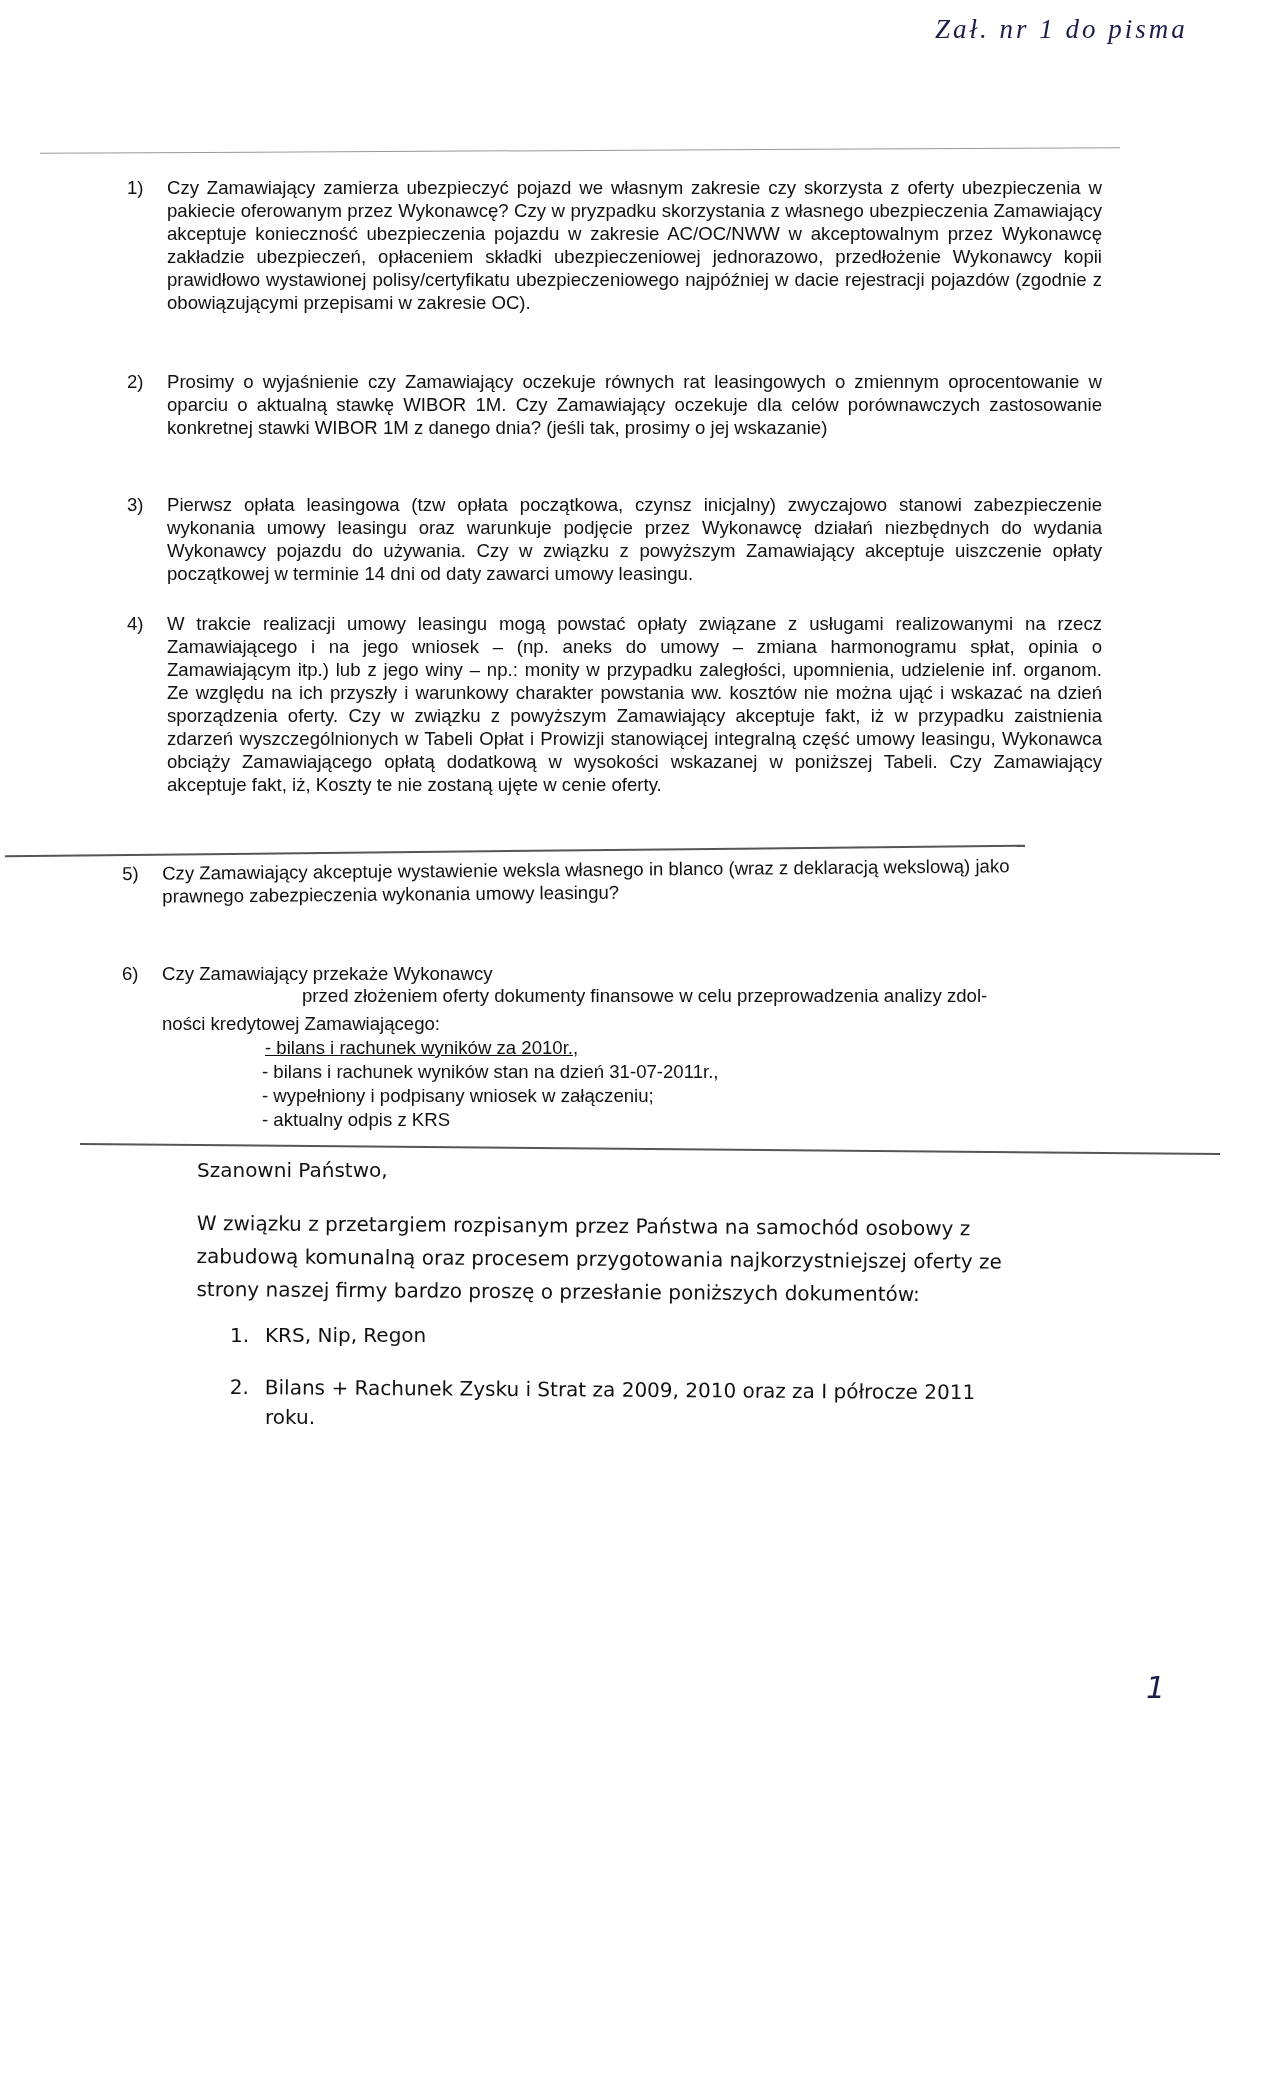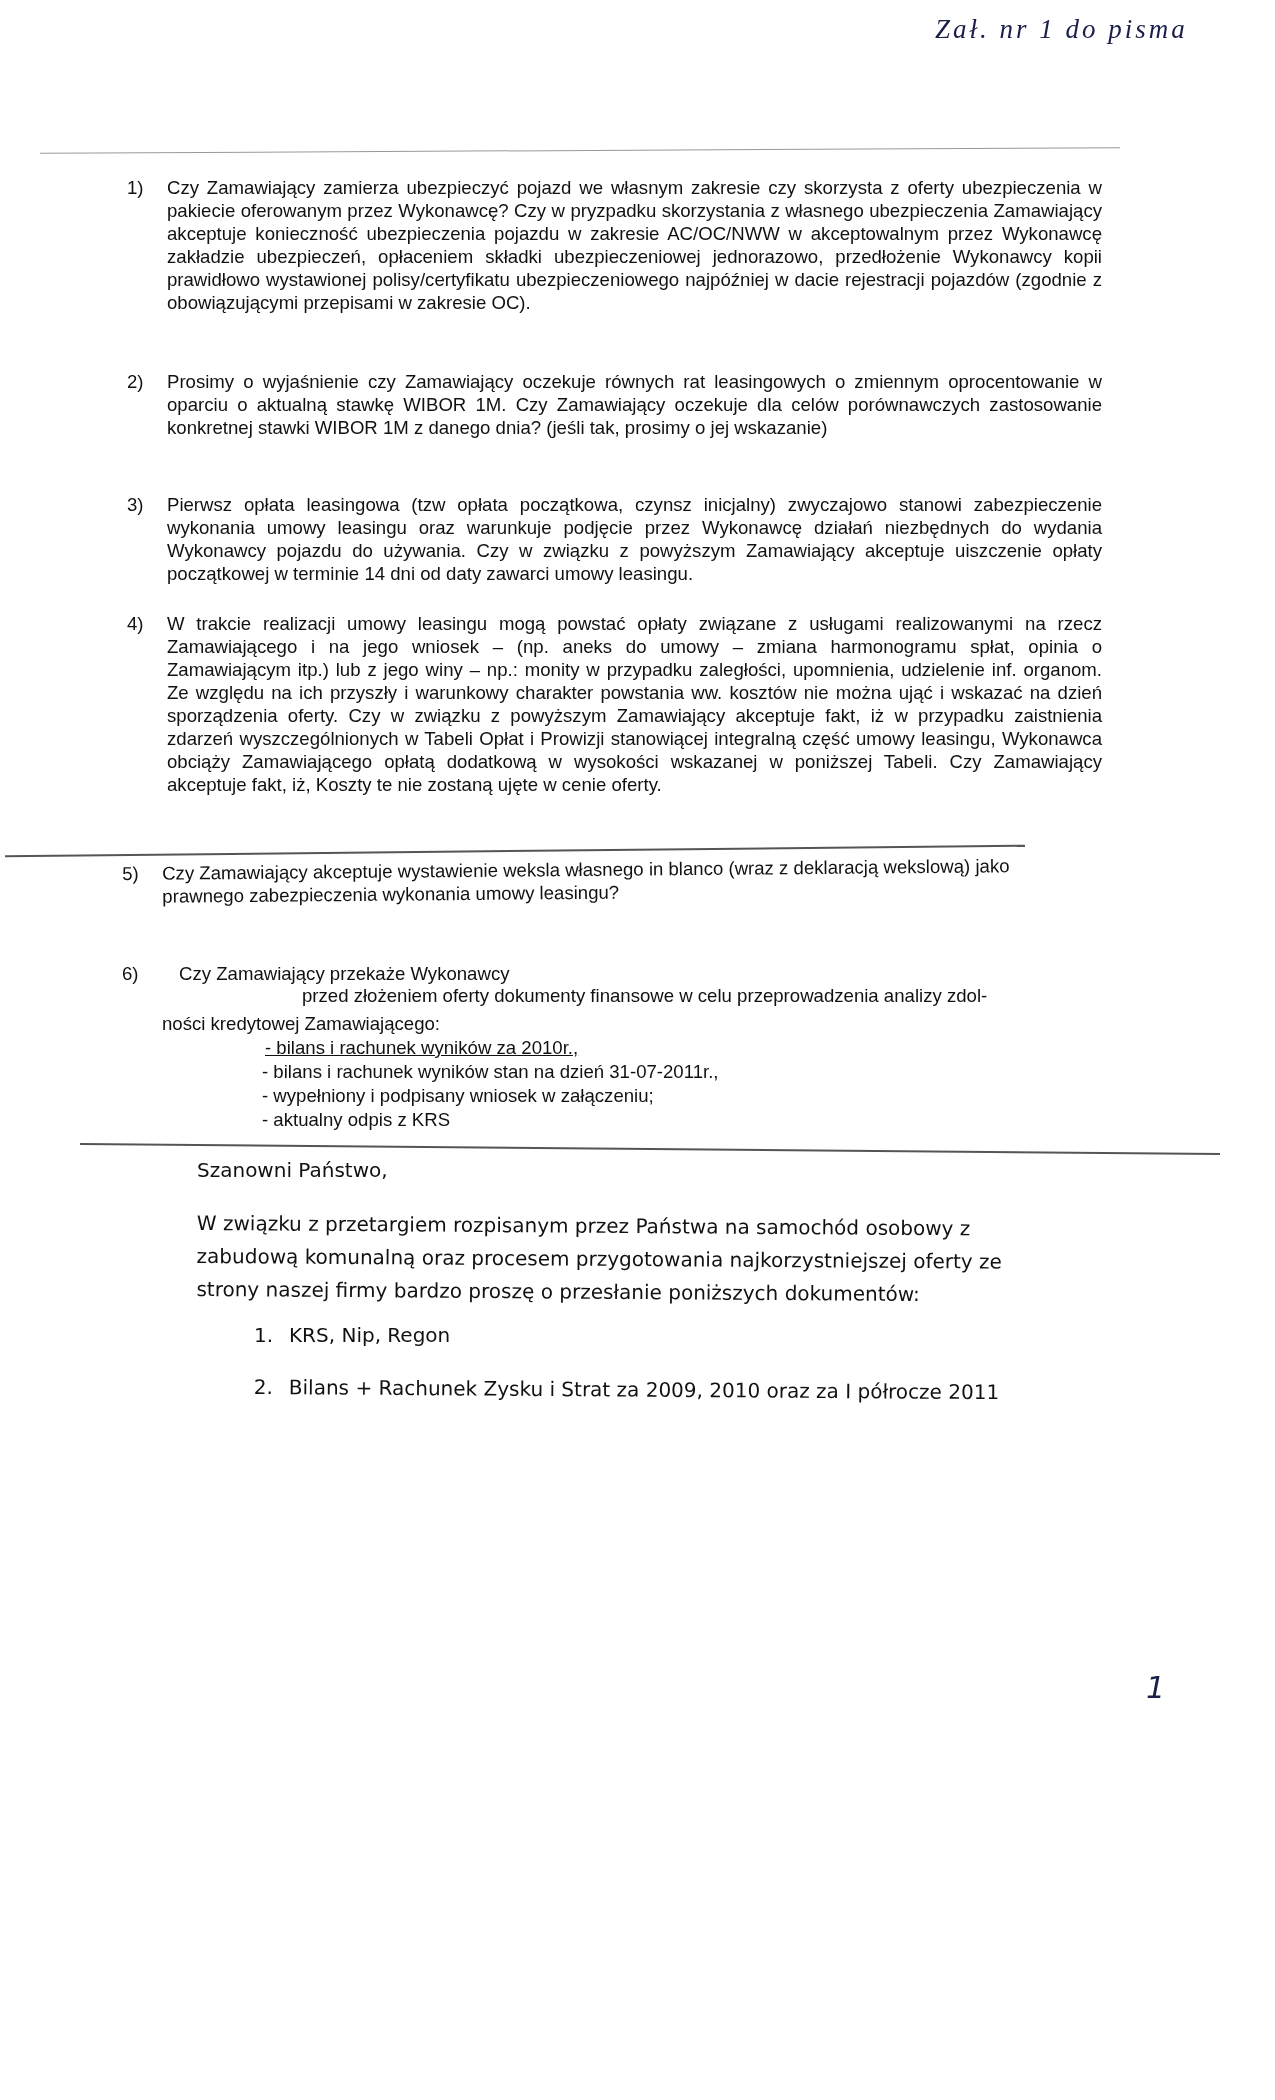--- a/index.html
+++ b/index.html
@@ -9,21 +9,21 @@
   .page-mark { left: 1146px; top: 1670px; font-size: 30px; }
   .rule { position: absolute; height: 0; border-top: 2px solid #555; }
   .rule.faint { border-top: 1px solid #999; }
   .q { position: absolute; left: 127px; width: 975px; font-size: 18.6px; line-height: 23px; text-align: justify; }
   .q .num { position: absolute; left: 0; top: 0; }
   .q .txt { margin-left: 40px; display: block; }
   .sub { position: absolute; font-size: 18.6px; line-height: 23px; }
   .bullet { position: absolute; left: 262px; font-size: 18.6px; line-height: 23px; }
   .letter { position: absolute; left: 197px; font-family: "DejaVu Sans", sans-serif; font-size: 20px; color: #111; }
   .letter.para { width: 820px; line-height: 33px; transform: rotate(0.4deg); transform-origin: left top; }
-  .letter-list { position: absolute; left: 230px; font-family: "DejaVu Sans", sans-serif; font-size: 20px; line-height: 30px; margin-left: 24px; }
+  .letter-list { position: absolute; left: 230px; font-family: "DejaVu Sans", sans-serif; font-size: 20px; line-height: 30px; }
   .letter-list .n { display: inline-block; width: 35px; }
 </style>
 </head>
 <body>
 
 <div class="hand header-note">Zał. nr 1 do pisma</div>
 
 <div class="rule faint" style="left:40px; top:150px; width:1080px; transform: rotate(-0.3deg);"></div>
 
 <div class="q" style="top:176px;">
@@ -48,21 +48,21 @@
 
 <div class="rule" style="left:5px; top:850px; width:1020px; transform: rotate(-0.6deg);"></div>
 
 <div class="q" style="top:862px; left:122px; width:960px; text-align:left; transform: rotate(-0.5deg); transform-origin:left top;">
   <span class="num">5)</span>
   <span class="txt">Czy Zamawiający akceptuje wystawienie weksla własnego in blanco (wraz z deklaracją wekslową) jako prawnego zabezpieczenia wykonania umowy leasingu?</span>
 </div>
 
 <div>
   <div class="sub" style="left:122px; top:962px;">6)</div>
-  <div class="sub" style="left:162px; top:962px;margin-left:17px;">Czy Zamawiający przekaże Wykonawcy</div>
+  <div class="sub" style="left:162px; top:962px;">Czy Zamawiający przekaże Wykonawcy</div>
   <div class="sub" style="left:302px; top:984px;">przed złożeniem oferty dokumenty finansowe w celu przeprowadzenia analizy zdol-</div>
   <div class="sub" style="left:162px; top:1012px;">ności kredytowej Zamawiającego:</div>
   <div class="bullet" style="top:1036px; left:265px;text-decoration:underline;">- bilans i rachunek wyników za 2010r.,</div>
   <div class="bullet" style="top:1060px;">- bilans i rachunek wyników stan na dzień 31-07-2011r.,</div>
   <div class="bullet" style="top:1084px;">- wypełniony i podpisany wniosek w załączeniu;</div>
   <div class="bullet" style="top:1108px;">- aktualny odpis z KRS</div>
 </div>
 
 <div class="rule" style="left:80px; top:1148px; width:1140px; transform: rotate(0.5deg);"></div>
 
@@ -70,15 +70,18 @@
 
 <div class="letter para" style="top:1207px;">W związku z przetargiem rozpisanym przez Państwa na samochód osobowy z zabudową komunalną oraz procesem przygotowania najkorzystniejszej oferty ze strony naszej firmy bardzo proszę o przesłanie poniższych dokumentów:</div>
 
 <div class="letter-list" style="top:1320px;">
   <div style="margin-bottom:22px;">
     <span class="n">1.</span><span>KRS, Nip, Regon</span>
   </div>
   <div style="transform: rotate(0.4deg); transform-origin:left top;">
     <span class="n">2.</span><span>Bilans + Rachunek Zysku i Strat  za 2009, 2010 oraz za I półrocze 2011</span>
   </div>
+  <div>
+    <span class="n"></span><span>roku.</span>
+  </div>
 </div>
 
 <div class="hand page-mark">1</div>
 
 </body></html>

